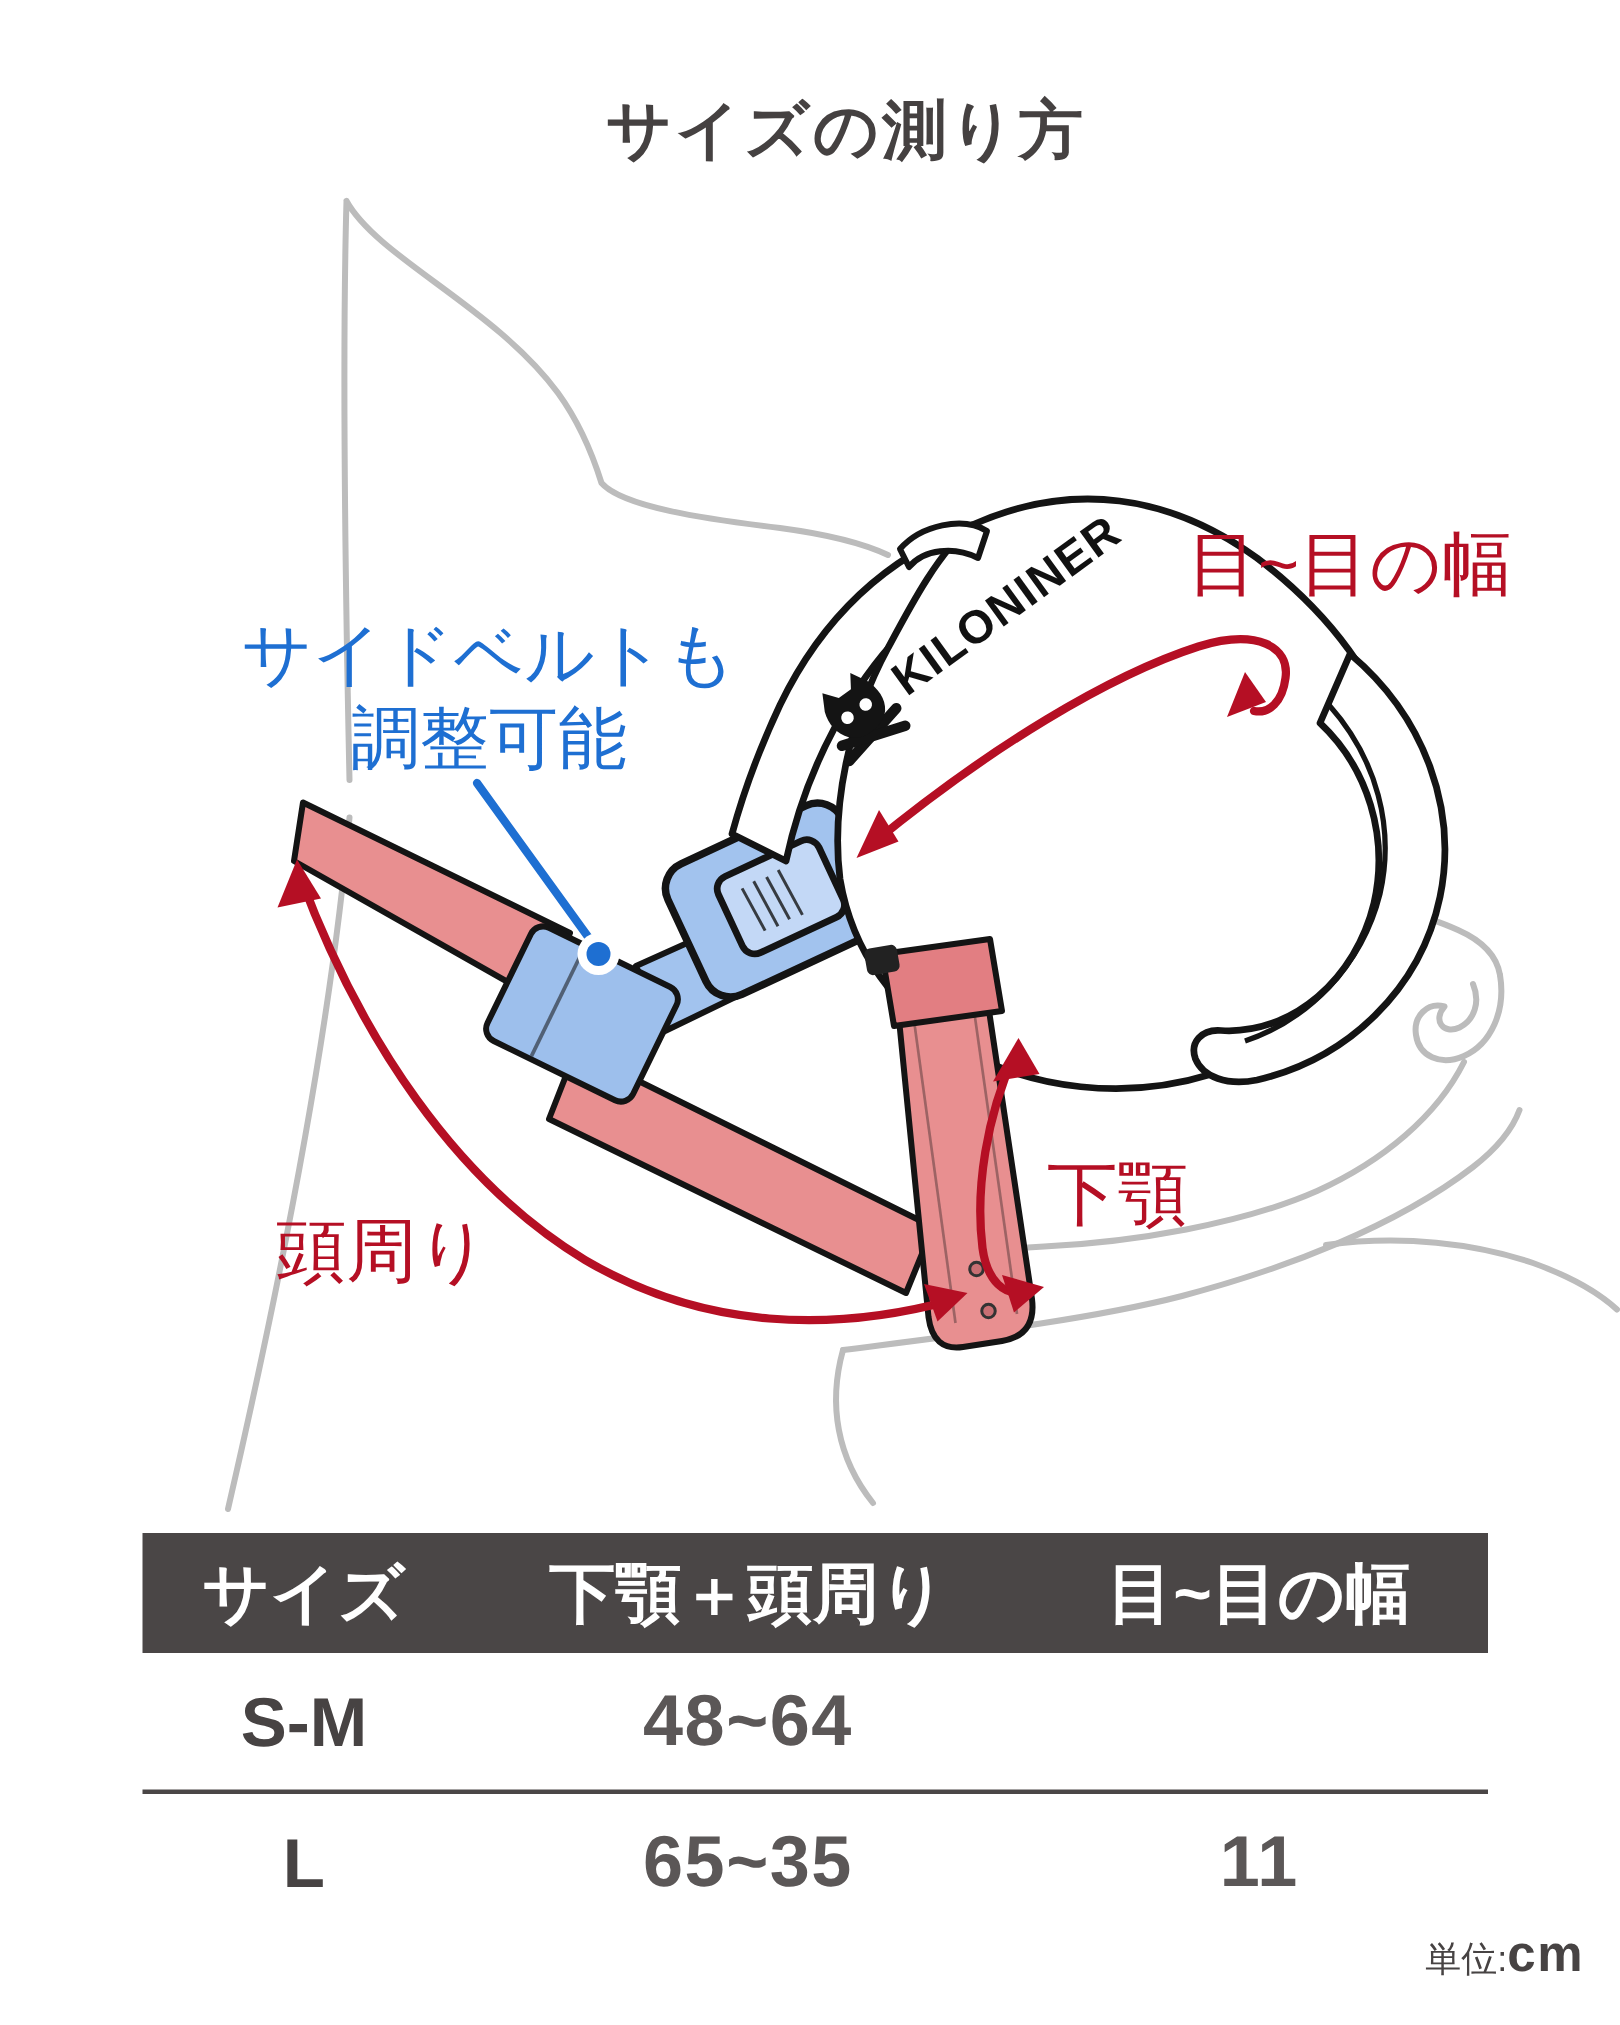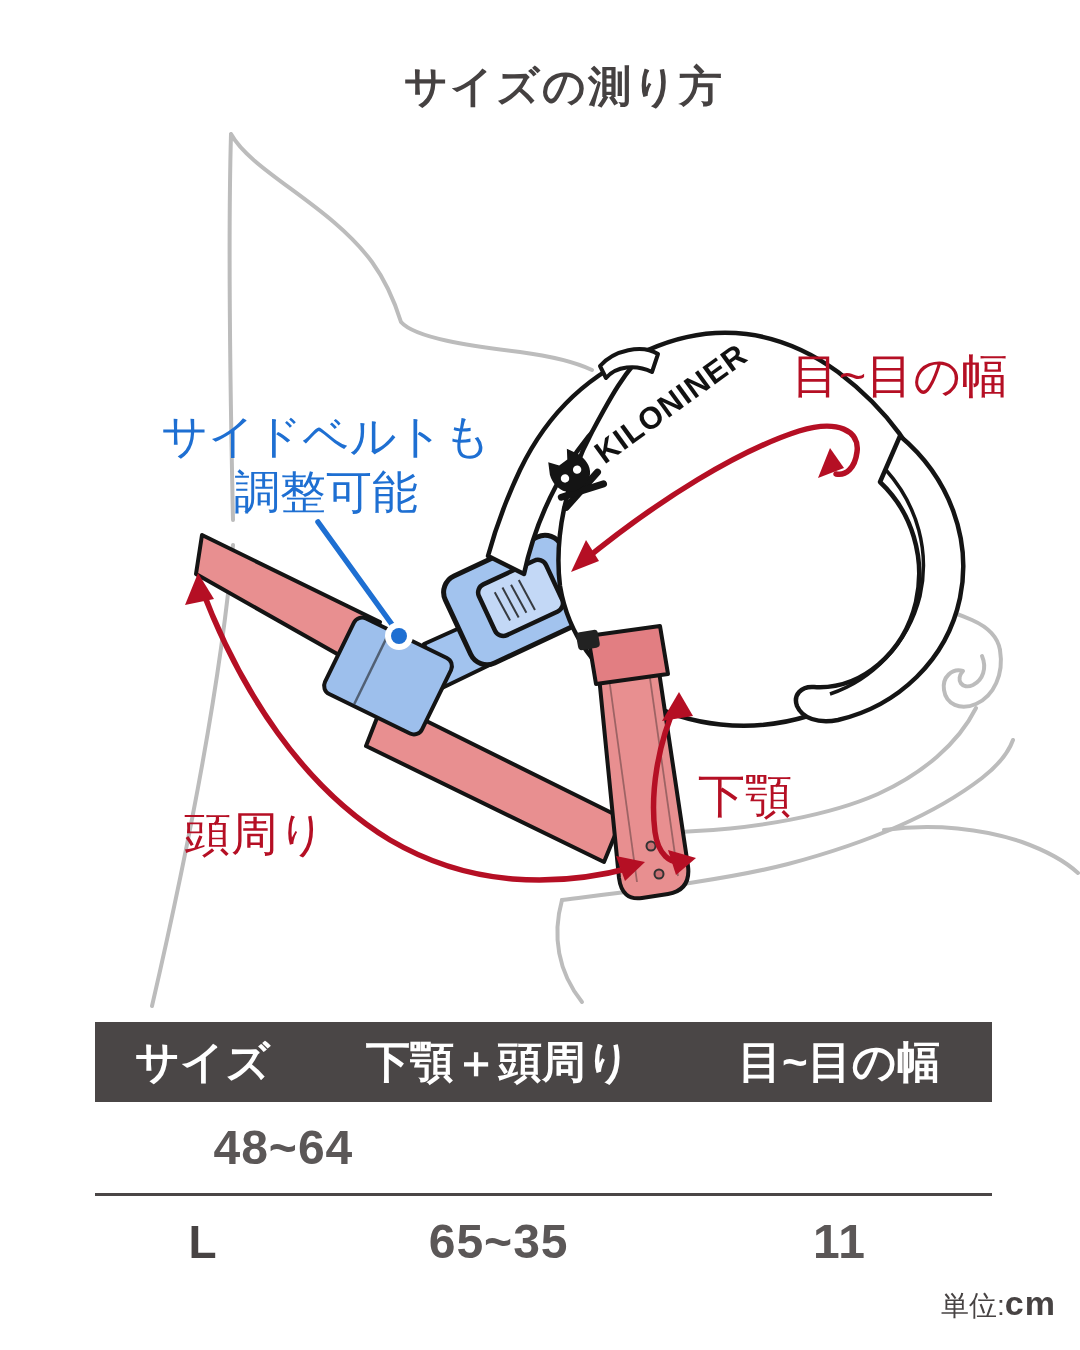--- a/index.html
+++ b/index.html
@@ -14,21 +14,21 @@
          font-weight:bold;font-size:44px;}
   .trow{display:flex;align-items:center;height:91px;font-size:48px;color:#5b5757;}
   .trow.second{border-top:3px solid #4a4646;}
   .c1{width:24%;text-align:center;}
   .c2{width:42%;text-align:center;}
   .c3{width:34%;text-align:center;}
   .size-cell{font-weight:bold;font-size:46px;color:#474343;}
   .num-cell{letter-spacing:1px;font-weight:bold;}
 
   .unit-note{position:absolute;right:24px;top:1284px;color:#474343;display:flex;align-items:baseline;}
-  .unit-label{font-size:28px;margin-left:48px;}
+  .unit-label{font-size:24px;margin-left:48px;}
   .unit-value{font-size:34px;font-weight:bold;letter-spacing:1px;}
 </style>
 </head>
 <body>
 
 <div class="canvas">
 
   <div class="page-title">サイズの測り方</div>
 
   <svg class="illustration" width="1080" height="1012" viewBox="0 0 1080 1012" xmlns="http://www.w3.org/2000/svg">
@@ -128,20 +128,21 @@
     </g>
   </svg>
 
   <div class="size-table">
     <div class="thead">
       <div class="c1">サイズ</div>
       <div class="c2">下顎＋頭周り</div>
       <div class="c3">目~目の幅</div>
     </div>
     <div class="trow">
+      <div class="c1 size-cell">S-M</div>
       <div class="c2 num-cell">48~64</div>
     </div>
     <div class="trow second">
       <div class="c1 size-cell">L</div>
       <div class="c2 num-cell">65~35</div>
       <div class="c3 num-cell">11</div>
     </div>
   </div>
 
   <div class="unit-note">

